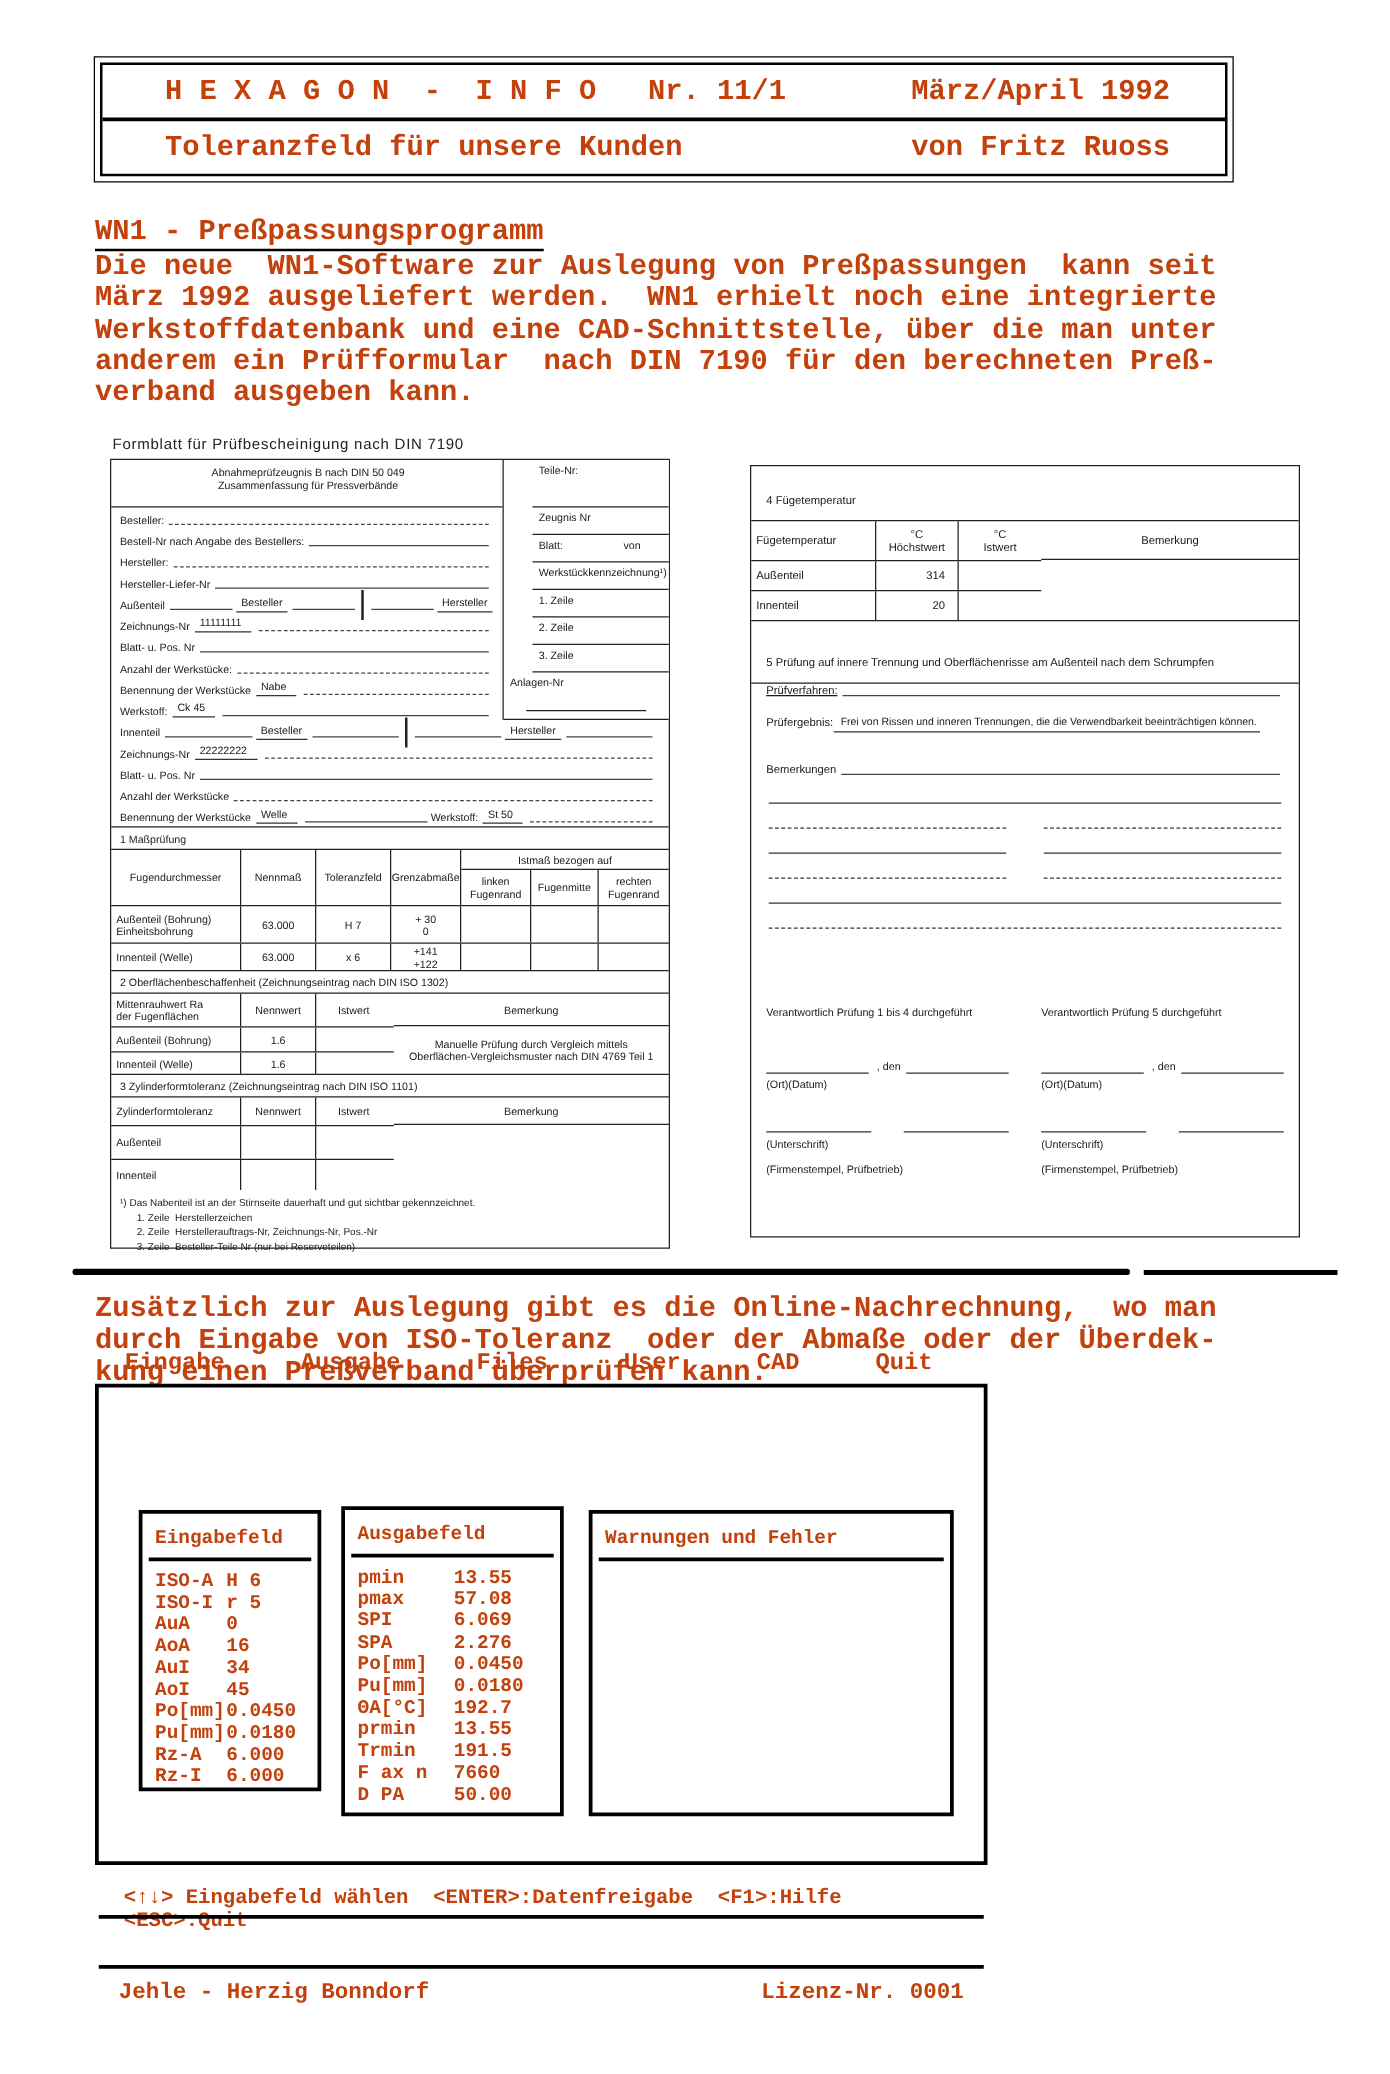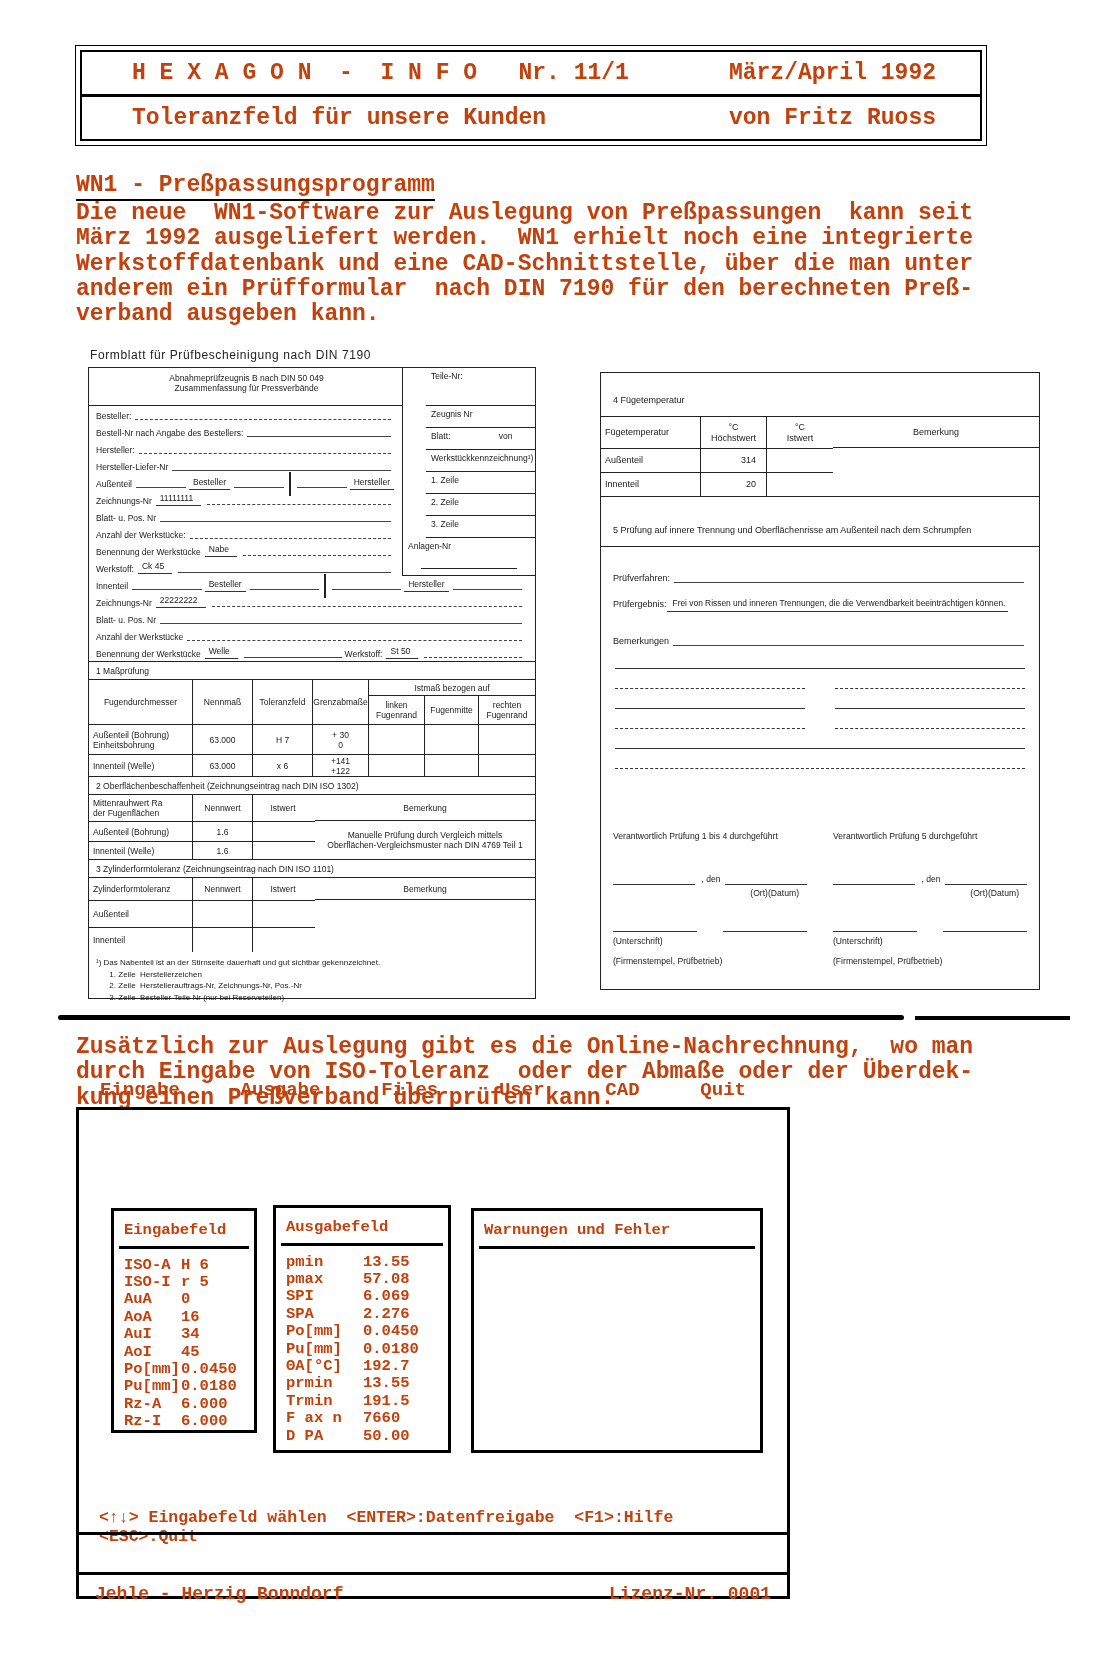--- a/index.html
+++ b/index.html
@@ -80,41 +80,41 @@
   .t4l{width:232px;}
   .t4l .trow:first-child{border-top:none;}
   .w100{width:100px;}.w66{width:66px;}
   .h31{height:31px;}.h24{height:24px;}
   .c.vr{justify-content:flex-end;padding-right:10px;}
   .t4r{flex:1;display:flex;flex-direction:column;}
   .t4r-head{height:31px;border-bottom:1px solid #222;display:flex;align-items:center;justify-content:center;}
   .t4r-body{flex:1;}
   .s5t{margin:28px 0 0 0;padding:0 6px 10px 12px;border-bottom:1px solid #222;}
   .rline{display:flex;align-items:flex-end;padding:0 12px;}
-  .mt26{margin-top:26px;}.mt12{margin-top:12px;}.mt24{margin-top:24px;}
+  .mt26{text-decoration:underline;}.mt12{margin-top:12px;}.mt24{margin-top:24px;}
   .rlab{white-space:nowrap;padding-bottom:2px;}
   .uv2{border-bottom:1px solid #333;padding:0 3px 2px 6px;font-size:8.4px;white-space:nowrap;}
   .rulerow{display:flex;gap:30px;padding:0 14px;margin-top:19px;}
   .rulerow span{flex:1;border-bottom:1px solid #333;}
   .rulerow.dsh span{border-bottom-style:dashed;}
   .sign{display:flex;gap:26px;padding:0 12px;margin-top:30px;font-size:8.6px;}
   .scol{flex:1;margin-top:32px;}
   .sline{display:flex;align-items:flex-end;margin-top:32px;}
   .sfill{flex:1;border-bottom:1px solid #333;}
   .sden{padding:0 4px 0 6px;white-space:nowrap;}
-  .ssub{display:flex;justify-content:flex-end;margin-top:3px;padding-right:8px;}
+  .ssub{display:flex;justify-content:flex-start;margin-top:3px;padding-right:8px;}
   .sline2{display:flex;gap:26px;margin-top:32px;}
   .ssub2{margin-top:4px;}
   .ssub3{margin-top:9px;}
 
   
   .menu{position:absolute;left:100px;top:1079px;width:646px;display:flex;
         justify-content:space-between;font-size:19px;}
   .menu span{cursor:default;}
-  .screen{position:absolute;left:76px;top:1107px;width:714px;height:492px;border:3px solid #000;}
+  .screen{position:absolute;left:76px;top:1107px;width:714px;height:385px;border:3px solid #000;}
   .panel{position:absolute;border:3px solid #000;overflow:hidden;background:#fff;}
   .panel.inp{left:32px;top:98px;width:146px;height:225px;}
   .panel.outp{left:194px;top:95px;width:178px;height:248px;}
   .panel.warn{left:392px;top:98px;width:292px;height:245px;}
   .panel-title{font-size:15.5px;padding:10px 0 7px 10px;}
   .panel-sep{height:3px;background:#000;margin:0 5px 7px 5px;}
   .prow{display:flex;height:17.4px;padding-left:10px;font-size:15.5px;align-items:center;}
   .prow .plab{width:57px;white-space:pre;}
   .prow .plab2{width:77px;white-space:pre;}
   .keybar{position:absolute;left:20px;top:398px;font-size:16.5px;}

